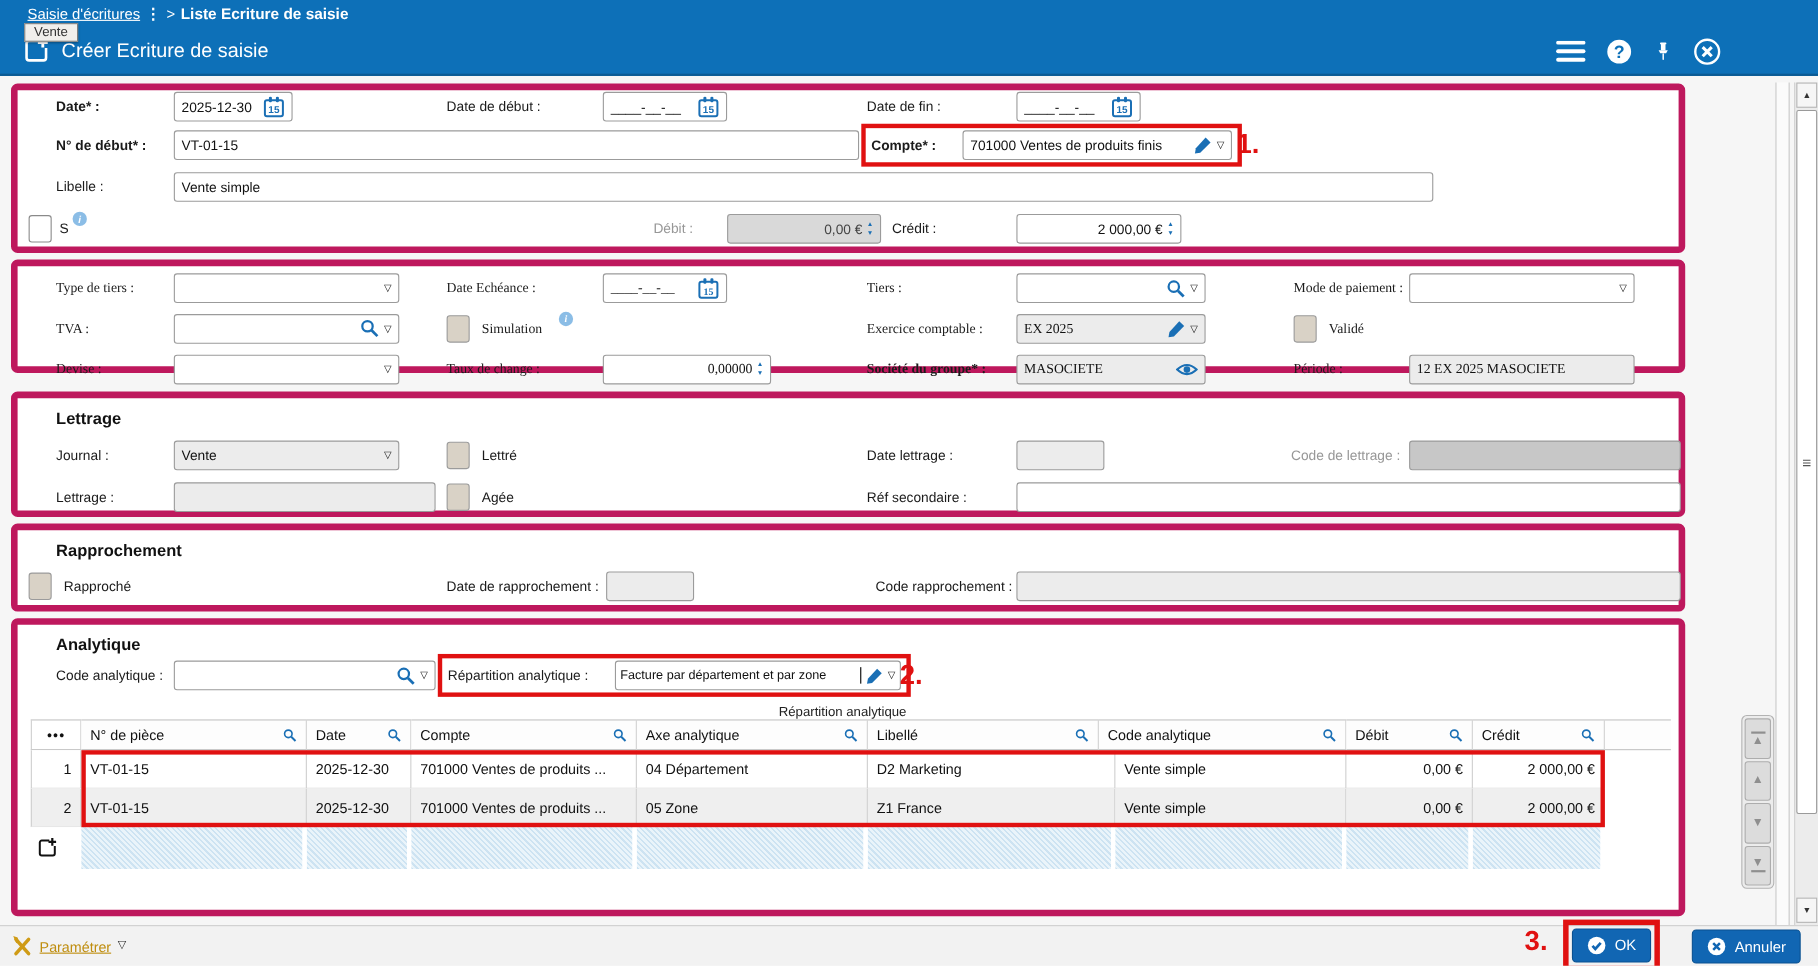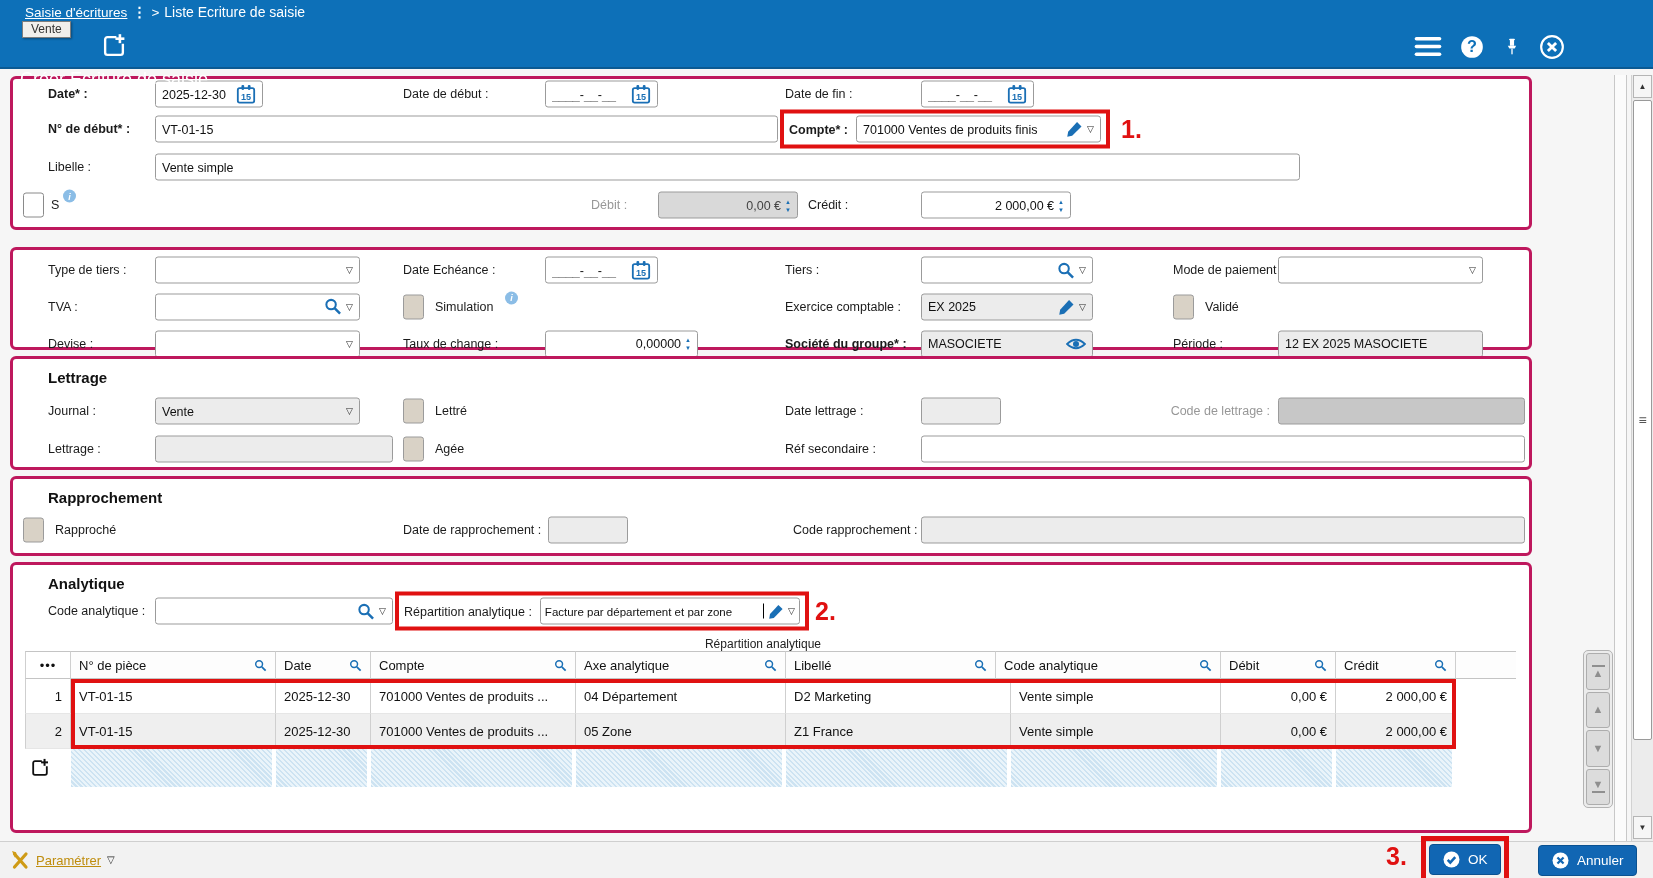--- a/index.html
+++ b/index.html
@@ -4,28 +4,28 @@
 <style>
   * { margin:0; padding:0; box-sizing:border-box; }
   html,body { width:1653px; height:878px; overflow:hidden; }
   body { font-family:"Liberation Sans",sans-serif; font-size:12.5px; color:#1b1b1b; background:#f6f6f6; position:relative; }
 
   
   .appbar { position:absolute; top:0; left:0; right:0; height:69px; background:#0d70b8; border-bottom:2px solid #0b5a93; color:#fff; z-index:3; }
   .breadcrumb { position:absolute; top:4px; left:25px; display:flex; align-items:center; gap:5px; font-size:13.5px; white-space:nowrap; }
   .breadcrumb .bc-link { color:#fff; text-decoration:underline; cursor:pointer; }
   .bc-dots { font-weight:bold; font-size:14px; }
-  .bc-current { font-weight:normal; font-size:14px; }
+  .bc-current { font-weight:bold; font-size:14px; }
   .tooltip { position:absolute; top:21px; left:22px; background:#f1efec; border:1px solid #7e7e7e; color:#333; padding:0 8px 1px; font-size:12px; z-index:6; box-shadow:1px 1px 2px rgba(0,0,0,.35); }
-  .title-row { position:absolute; top:33px; left:20px; display:flex; align-items:center; gap:10px; font-size:18px;flex-direction:column; }
+  .title-row { position:absolute; top:33px; left:20px; display:flex; align-items:center; gap:10px; font-size:18px; }
   .appbar-icons { position:absolute; top:34px; right:88px; display:flex; align-items:center; gap:17px; }
   .appbar-icons > * { cursor:pointer; }
 
   
-  .panel { position:absolute; left:10px; width:1522px; background:#fff; border:3px solid #be185d; border-radius:6px; }
+  .panel { position:absolute; left:10px; width:1522px; background:#fff; border:6px solid #be185d; border-radius:6px; }
   .heading { position:absolute; left:35px; top:10px; font-size:15px; font-weight:bold; color:#111; }
   .rows { position:absolute; left:0; right:0; }
   .row { position:relative; }
   .h30{height:30px}.h36{height:36px}.h37{height:37px}.h38{height:38px}.h40{height:40px}
   .abs { position:absolute; top:50%; transform:translateY(-50%); }
   .lbl { font-size:12.5px; color:#1b1b1b; white-space:nowrap; }
   .b { font-weight:bold; }
   .gray-lbl { color:#979797; }
 
   .inp { height:27px; border:1px solid #9b9b9b; border-radius:3px; background:#fff; display:flex; align-items:center; padding:0 6px; font-size:12.5px; color:#111; gap:4px; }
@@ -37,21 +37,21 @@
   .inp.small { font-size:11.5px; padding:0 4px; }
   .dd { font-size:9px; color:#222; line-height:1; flex:none; cursor:pointer; }
   .spin { display:flex; flex-direction:column; gap:2px; font-size:6px; color:#1a6fb5; line-height:1; flex:none; cursor:pointer; }
   .cb { width:21px; height:25px; border:1px solid #8a8a8a; border-radius:3px; background:#fff; display:inline-block; cursor:pointer; }
   .cb.dis { background:#d9d2c6; border-color:#9b9b9b; }
   .info { display:inline-flex; width:13px; height:13px; border-radius:50%; background:#8bbde6; color:#fff; font-size:9px; font-weight:bold; font-style:italic; align-items:center; justify-content:center; }
   .caret { width:1px; height:15px; background:#000; flex:none; }
   svg { flex:none; display:block; }
 
   
-  .ann { display:flex; align-items:center; gap:8px; border:4px solid #e01111; padding:2px 5px; background:#fff; }
+  .ann { display:flex; align-items:center; gap:24px; border:4px solid #e01111; padding:2px 5px; background:#fff; }
   .ann-num { font-size:25px; font-weight:bold; color:#e01111; line-height:1; }
 
   
   .caption { position:absolute; left:0; width:1500px; top:72px; text-align:center; font-size:12px; color:#222; }
   .tbl { position:absolute; left:12px; top:86px; font-size:13px; color:#111; }
   .trow { display:flex; }
   .tc { border-right:1px solid #cfcfcf; padding:0 8px; display:flex; align-items:center; white-space:nowrap; overflow:hidden; }
   .th { height:28px; }
   .th .tc { border-top:1px solid #c4c4c4; border-bottom:1px solid #c4c4c4; background:#fdfdfd; justify-content:space-between; cursor:pointer; }
   .tr { height:35px; }
@@ -209,21 +209,21 @@
         <span class="val">2 000,00 €</span>
         <span class="spin">
             <span>▲</span>
             <span>▼</span>
           </span>
       </div>
     </div>
   </div>
 </div>
 
-<div class="panel" style="top:247px;height:103px;">
+<div class="panel" style="top:236px;height:103px;font-family:Liberation Serif, serif;">
   <div class="rows" style="top:2px;">
     <div class="row h36">
       <span class="lbl abs" style="left:35px">Type de tiers :</span>
       <div class="inp abs" style="left:142px;width:205px">
         <span class="val"></span>
         <span class="dd">▽</span>
       </div>
       <span class="lbl abs" style="left:390px">Date Echéance :</span>
       <div class="inp abs" style="left:532px;width:113px">
         <span class="val">____-__-__</span>

